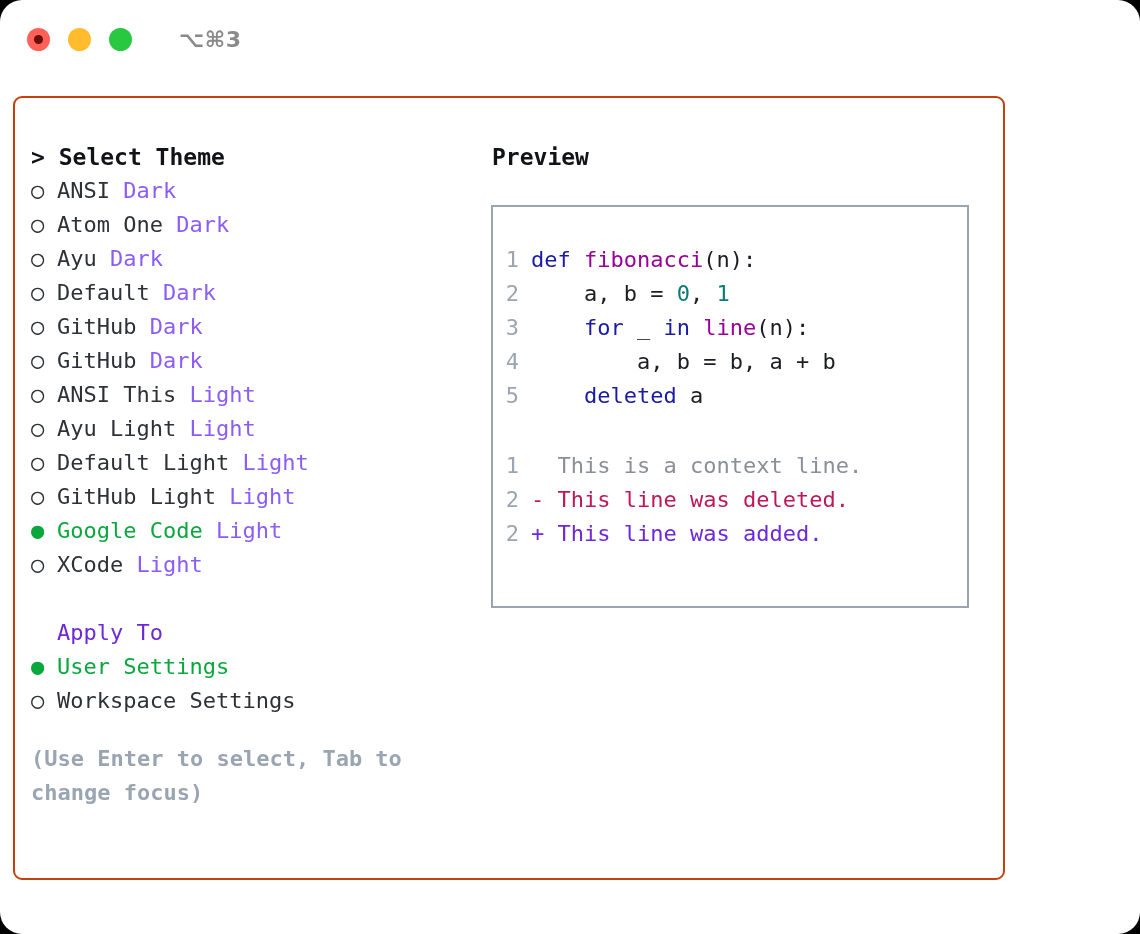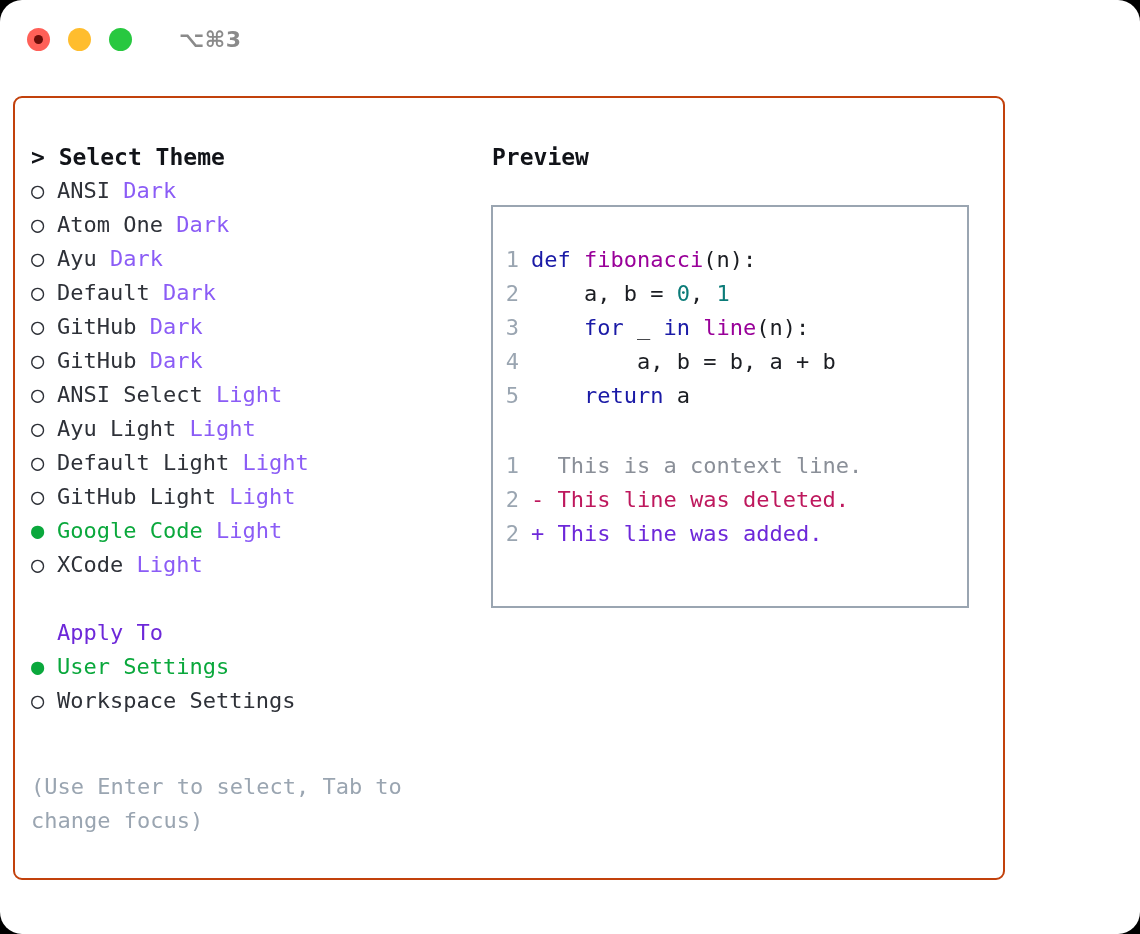--- a/index.html
+++ b/index.html
@@ -102,25 +102,26 @@
   .row.selected .lbl { color: #0aa83c; }
   .cat { color: #8b5cf6; }
   .subhdr {
     font-size: 22px;
     line-height: 34px;
     color: #6d28d9;
     white-space: pre;
   }
   .spacer { height: 34px; }
   #hint {
-    margin-top: 52px;
+    margin-top: 24px;
     font-size: 22px;
     line-height: 34px;
     color: #9aa5b1;
     width: 420px;
+    font-weight: bold;
   }
 
   
   #preview-title {
     font-size: 23px;
     font-weight: bold;
     color: #111318;
     line-height: 34px;
     margin-left: 1px;
   }
@@ -175,21 +176,21 @@
 
       <div id="left-col">
         <div class="hdr">&gt; Select Theme</div>
         <div id="theme-list">
             <div class="row"><span class="marker">○</span><span class="lbl">ANSI</span> <span class="cat">Dark</span></div>
             <div class="row"><span class="marker">○</span><span class="lbl">Atom One</span> <span class="cat">Dark</span></div>
             <div class="row"><span class="marker">○</span><span class="lbl">Ayu</span> <span class="cat">Dark</span></div>
             <div class="row"><span class="marker">○</span><span class="lbl">Default</span> <span class="cat">Dark</span></div>
             <div class="row"><span class="marker">○</span><span class="lbl">GitHub</span> <span class="cat">Dark</span></div>
             <div class="row"><span class="marker">○</span><span class="lbl">GitHub</span> <span class="cat">Dark</span></div>
-            <div class="row"><span class="marker">○</span><span class="lbl">ANSI Select</span> <span class="cat">Light</span></div>
+            <div class="row"><span class="marker">○</span><span class="lbl">ANSI This</span> <span class="cat">Light</span></div>
             <div class="row"><span class="marker">○</span><span class="lbl">Ayu Light</span> <span class="cat">Light</span></div>
             <div class="row"><span class="marker">○</span><span class="lbl">Default Light</span> <span class="cat">Light</span></div>
             <div class="row"><span class="marker">○</span><span class="lbl">GitHub Light</span> <span class="cat">Light</span></div>
             <div class="row selected"><span class="marker">●</span><span class="lbl">Google Code</span> <span class="cat">Light</span></div>
             <div class="row"><span class="marker">○</span><span class="lbl">XCode</span> <span class="cat">Light</span></div>
           </div>
 
         <div class="spacer"></div>
 
         <div class="subhdr"><span class="marker"> </span><span>Apply To</span></div>
@@ -202,21 +203,21 @@
       </div>
 
       <div id="right-col">
         <div id="preview-title">Preview</div>
         <div id="preview-box">
           <div id="code-block">
               <div class="code-line"><span class="ln">1</span><span class="kw">def </span><span class="fn">fibonacci</span><span class="pln">(n):</span></div>
               <div class="code-line"><span class="ln">2</span><span class="pln">    a, b = </span><span class="num">0</span><span class="pln">, </span><span class="num">1</span></div>
               <div class="code-line"><span class="ln">3</span><span class="pln">    </span><span class="kw">for</span><span class="pln"> _ </span><span class="kw">in</span><span class="pln"> </span><span class="fn">line</span><span class="pln">(n):</span></div>
               <div class="code-line"><span class="ln">4</span><span class="pln">        a, b = b, a + b</span></div>
-              <div class="code-line"><span class="ln">5</span><span class="pln">    </span><span class="kw">return</span><span class="pln"> a</span></div>
+              <div class="code-line"><span class="ln">5</span><span class="pln">    </span><span class="kw">deleted</span><span class="pln"> a</span></div>
             </div>
           <div class="gap"></div>
           <div id="diff-block">
               <div class="code-line"><span class="ln">1</span><span class="ctx">  This is a context line.</span></div>
               <div class="code-line"><span class="ln">2</span><span class="del">- This line was deleted.</span></div>
               <div class="code-line"><span class="ln">2</span><span class="add">+ This line was added.</span></div>
             </div>
         </div>
       </div>
 

